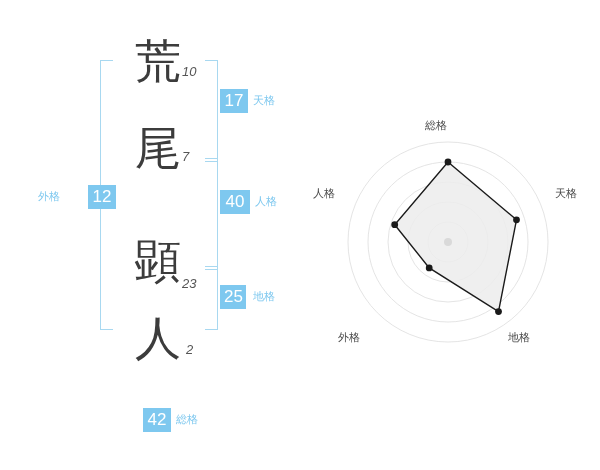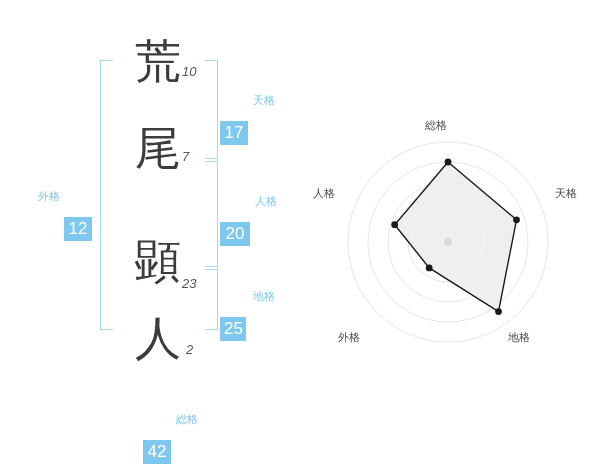--- a/index.html
+++ b/index.html
@@ -51,21 +51,20 @@
     background: #7ec8ef;
     color: #ffffff;
     font-size: 17px;
     line-height: 24px;
     height: 24px;
     min-width: 26px;
     text-align: center;
     padding: 0 4px;
     box-sizing: border-box;
     font-family: "Liberation Sans", sans-serif;
-    margin-top: 32px;
   }
   .badge-label {
     position: absolute;
     color: #7ec8ef;
     font-size: 11px;
     font-family: "DejaVu Sans", sans-serif;
     line-height: 24px;
   }
 
   
@@ -103,40 +102,40 @@
 </head>
 <body>
 
 <div id="root">
 
   <div class="name-panel">
 
     <div class="bracket bracket-left" style="left:100px; top:60px; width:12px; height:268px;"></div>
 
     <div class="badge-label" style="left:38px; top:185px;">外格</div>
-    <div class="badge" style="left:64px; top:185px; width:28px;">12</div>
+    <div class="badge" style="left:88px; top:185px; width:28px;">12</div>
 
     <div class="kanji" style="left:135px; top:38px;">荒</div>
     <div class="kanji-stroke" style="left:182px; top:64px;">10</div>
 
     <div class="kanji" style="left:135px; top:125px;">尾</div>
     <div class="kanji-stroke" style="left:182px; top:149px;">7</div>
 
     <div class="kanji" style="left:135px; top:238px;">顕</div>
     <div class="kanji-stroke" style="left:182px; top:276px;">23</div>
 
     <div class="kanji" style="left:135px; top:315px;">人</div>
     <div class="kanji-stroke" style="left:186px; top:342px;">2</div>
 
     <div class="bracket bracket-right" style="left:205px; top:60px; width:12px; height:100px;"></div>
     <div class="badge" style="left:220px; top:89px; width:28px;">17</div>
     <div class="badge-label" style="left:253px; top:89px;">天格</div>
 
     <div class="bracket bracket-right" style="left:205px; top:158px; width:12px; height:110px;"></div>
-    <div class="badge" style="left:220px; top:190px; width:30px;">20</div>
+    <div class="badge" style="left:220px; top:190px; width:30px;">40</div>
     <div class="badge-label" style="left:255px; top:190px;">人格</div>
 
     <div class="bracket bracket-right" style="left:205px; top:266px; width:12px; height:62px;"></div>
     <div class="badge" style="left:220px; top:285px; width:19px;">25</div>
     <div class="badge-label" style="left:253px; top:285px;">地格</div>
 
     <div class="badge" style="left:143px; top:408px; width:28px;">42</div>
     <div class="badge-label" style="left:176px; top:408px;">総格</div>
   </div>
 

